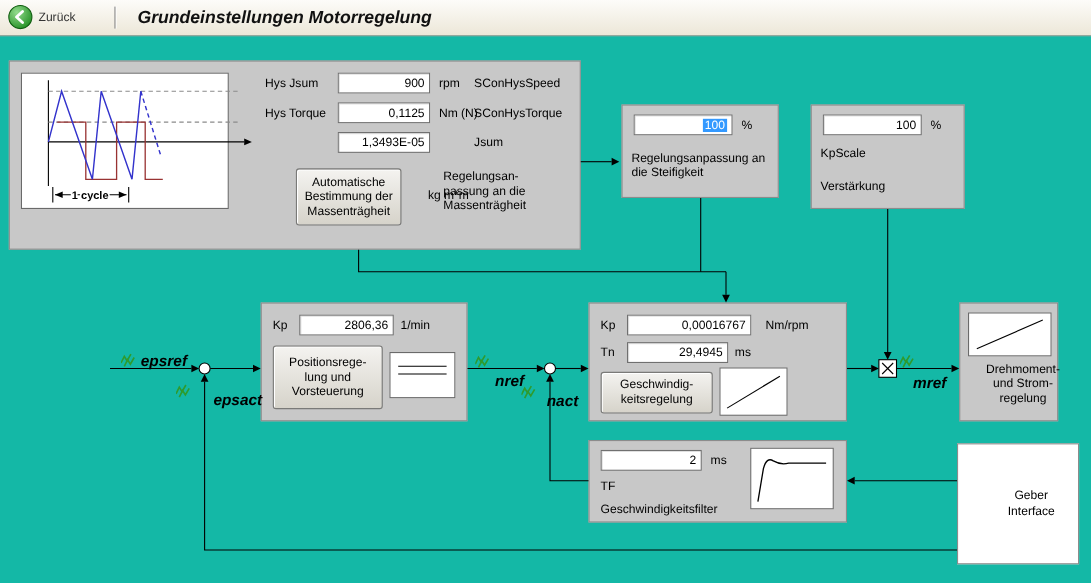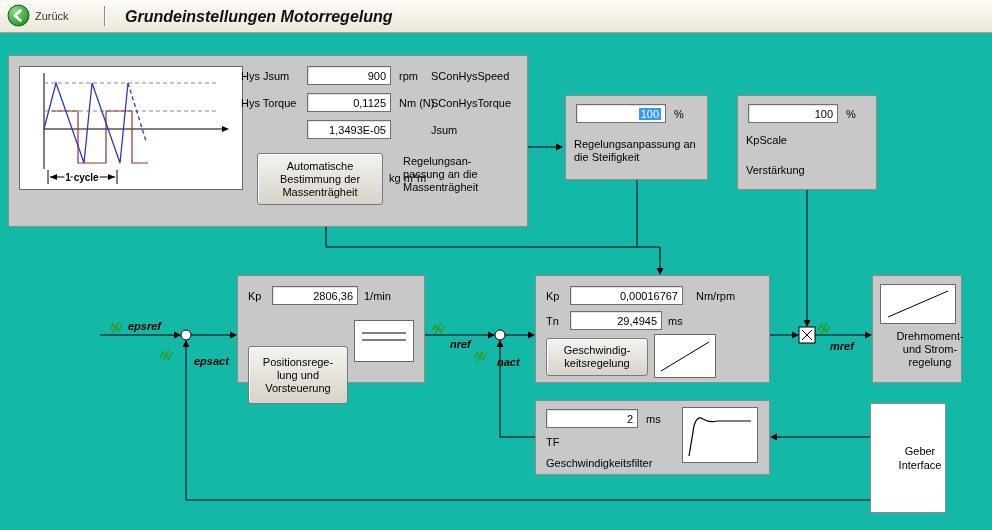--- a/index.html
+++ b/index.html
@@ -24,21 +24,21 @@
   .center{text-align:center;margin-left:12px;}
   .field{position:absolute;height:19px;background:#ffffff;border:1px solid #707070;
          box-shadow:inset 1px 1px 0 rgba(0,0,0,0.12);box-sizing:border-box;
          font-family:"Liberation Sans",sans-serif;font-size:11px;text-align:right;padding:0 4px;}
   .selfield{display:flex;align-items:center;justify-content:flex-end;}
   .selection{background:#3399ff;color:#ffffff;padding:0 2px;font-size:11px;}
   .btn3d{position:absolute;display:flex;align-items:center;justify-content:center;text-align:center;
          background:linear-gradient(#f4f3f0,#d6d3ca);border:1px solid #7a7a78;border-radius:3px;
          box-shadow:inset 1px 1px 0 #ffffff;font-family:"Liberation Sans",sans-serif;
          font-size:11px;line-height:13px;cursor:pointer;padding:2px;box-sizing:border-box;}
-  .sig{position:absolute;font-size:11px;font-style:italic;font-weight:bold;z-index:45;}
+  .sig{position:absolute;font-size:14px;font-style:italic;font-weight:bold;z-index:45;}
   .spark{position:absolute;width:13px;height:13px;z-index:45;}
   .overlay{position:absolute;left:0;top:0;z-index:40;pointer-events:none;}
   .flex-center{display:flex;align-items:center;justify-content:center;width:100%;height:100%;}
 </style>
 </head>
 <body>
 
 <div id="app">
 
   <div class="header">
@@ -53,21 +53,21 @@
         <circle cx="11.5" cy="11.5" r="10.5" fill="url(#bg)" stroke="#0f5c0f"></circle>
         <path d="M13.5 6.5 L8 11.5 L13.5 16.5" fill="none" stroke="#ffffff" stroke-width="2.6" stroke-linecap="round" stroke-linejoin="round"></path>
       </svg>
     </div>
     <span class="back-label">Zurück</span>
     <div class="hdr-divider"></div>
     <span class="page-title">Grundeinstellungen Motorregelung</span>
   </div>
 
   <div class="gray-box" style="left:8px;top:55px;width:520px;height:172px;">
-    <div class="iconbox" style="left:10px;top:10px;width:224px;height:124px;">
+    <div class="iconbox" style="left:10px;top:10px;width:189px;height:124px;">
       <svg width="216" height="122" viewBox="0 0 216 122">
         <line x1="24" y1="6" x2="24" y2="102" stroke="#000" stroke-width="1"></line>
         <line x1="24" y1="62" x2="202" y2="62" stroke="#000" stroke-width="1"></line>
         <polygon points="202,59 209,62 202,65" fill="#000"></polygon>
         <line x1="24" y1="16" x2="196" y2="16" stroke="#8a8a8a" stroke-dasharray="4,3"></line>
         <line x1="24" y1="44" x2="196" y2="44" stroke="#8a8a8a" stroke-dasharray="4,3"></line>
         <path d="M32,44 H58 V96 H86 V44 H112 V96 H128" fill="none" stroke="#993333" stroke-width="1.2"></path>
         <polyline points="24,62 36,16 64,96 72,16 100,96 108,16" fill="none" stroke="#3333cc" stroke-width="1.3"></polyline>
         <line x1="108" y1="16" x2="126" y2="74" stroke="#3333cc" stroke-width="1.3" stroke-dasharray="4,3"></line>
         <line x1="28" y1="103" x2="28" y2="117" stroke="#000"></line>
@@ -86,21 +86,21 @@
 
     <span class="lbl" style="left:232px;top:41px;">Hys Torque</span>
     <input class="field" style="left: 298px; top: 37px; width: 84px;" value="0,1125">
     <span class="lbl" style="left:390px;top:41px;">Nm (N)</span>
     <span class="lbl" style="left:422px;top:41px;">SConHysTorque</span>
 
     <input class="field" style="left: 298px; top: 64px; width: 84px;" value="1,3493E-05">
     <span class="lbl" style="left:380px;top:68px;margin-top:48px;">kg m*m</span>
     <span class="lbl" style="left:422px;top:68px;">Jsum</span>
 
-    <button class="btn3d pre" style="left:248px;top:97px;width:126px;height:52px;">Automatische
+    <button class="btn3d pre" style="left:260px;top:97px;width:96px;height:52px;">Automatische
 Bestimmung der
 Massenträgheit</button>
     <div class="lbl pre" style="left:394px;top:99px;">Regelungsan-
 passung an die
 Massenträgheit</div>
   </div>
 
   <div class="gray-box" style="left:565px;top:95px;width:143px;height:85px;">
     <div class="field selfield" style="left:10px;top:8px;width:90px;">
       <span class="selection">100</span>
@@ -114,21 +114,21 @@
     <input class="field" style="left: 10px; top: 8px; width: 90px;" value="100">
     <span class="lbl" style="left:108px;top:12px;">%</span>
     <span class="lbl" style="left:8px;top:38px;">KpScale</span>
     <span class="lbl" style="left:8px;top:68px;">Verstärkung</span>
   </div>
 
   <div class="gray-box" style="left:237px;top:275px;width:188px;height:108px;">
     <span class="lbl" style="left:10px;top:14px;">Kp</span>
     <input class="field" style="left: 34px; top: 10px; width: 86px;" value="2806,36">
     <span class="lbl" style="left:126px;top:14px;">1/min</span>
-    <button class="btn3d pre" style="left:10px;top:38px;width:100px;height:58px;margin-top:32px;">Positionsrege-
+    <button class="btn3d pre" style="left:10px;top:38px;width:100px;height:58px;">Positionsrege-
 lung und
 Vorsteuerung</button>
     <div class="iconbox" style="left:116px;top:44px;width:60px;height:42px;">
       <svg width="58" height="40" viewBox="0 0 58 40">
         <line x1="7" y1="12" x2="51" y2="12" stroke="#000"></line>
         <line x1="7" y1="19" x2="51" y2="19" stroke="#000"></line>
       </svg>
     </div>
   </div>
 
@@ -164,21 +164,21 @@
     <span class="lbl" style="left:110px;top:12px;">ms</span>
     <span class="lbl" style="left:10px;top:35px;">TF</span>
     <span class="lbl" style="left:10px;top:56px;">Geschwindigkeitsfilter</span>
     <div class="iconbox" style="left:146px;top:6px;width:76px;height:56px;">
       <svg width="74" height="54" viewBox="0 0 74 54">
         <path d="M6,48 L11,18 Q14,7 20,11 Q27,15 34,13 L68,13" fill="none" stroke="#000" stroke-width="1.2"></path>
       </svg>
     </div>
   </div>
 
-  <div class="white-box" style="left:870px;top:403px;width:76px;height:110px;">
+  <div class="white-box" style="left:870px;top:403px;width:111px;height:110px;">
     <div class="flex-center pre center" style="font-size:11px;line-height:14px;">Geber
 Interface</div>
   </div>
 
   <svg class="overlay" width="992" height="530" viewBox="0 0 992 530">
     <g stroke="#000" stroke-width="1" fill="none">
       <path d="M528,147 H556"></path>
       <path d="M326,227 V247 H660"></path>
       <path d="M637,180 V247"></path>
       <path d="M660,247 V268"></path>

